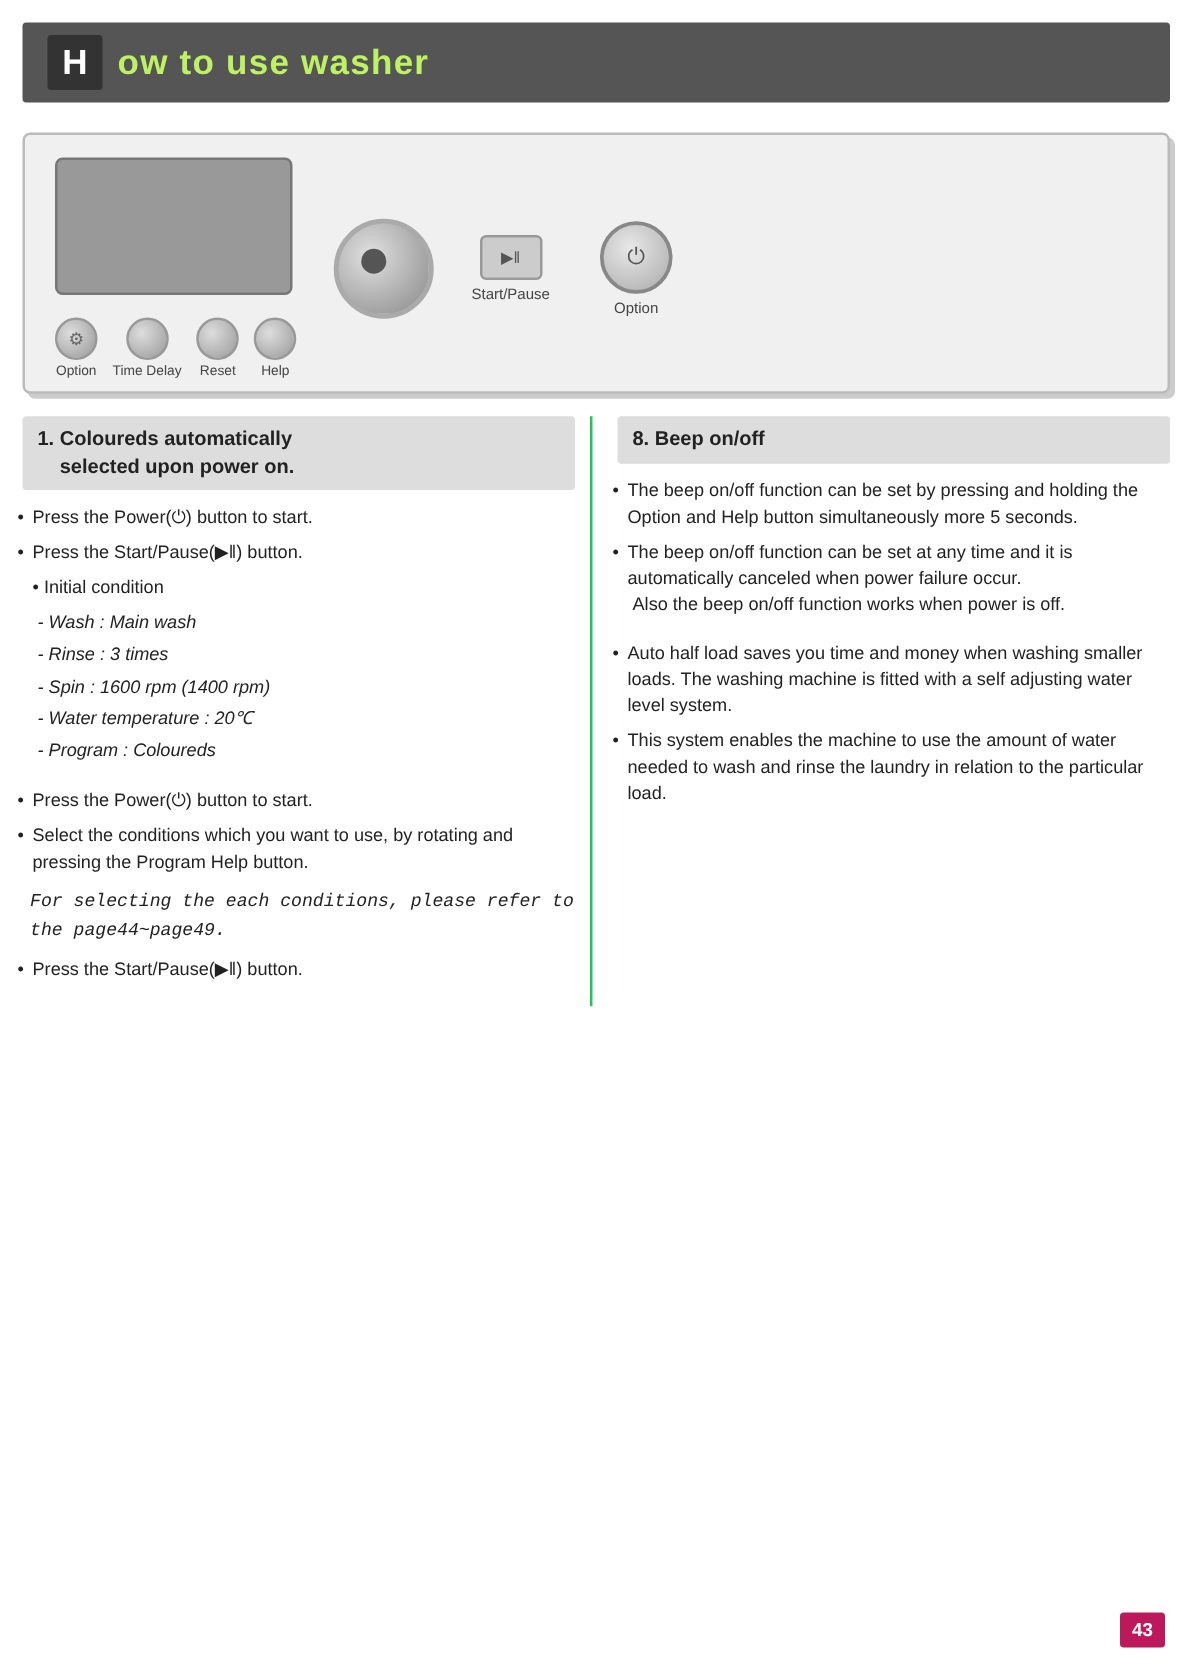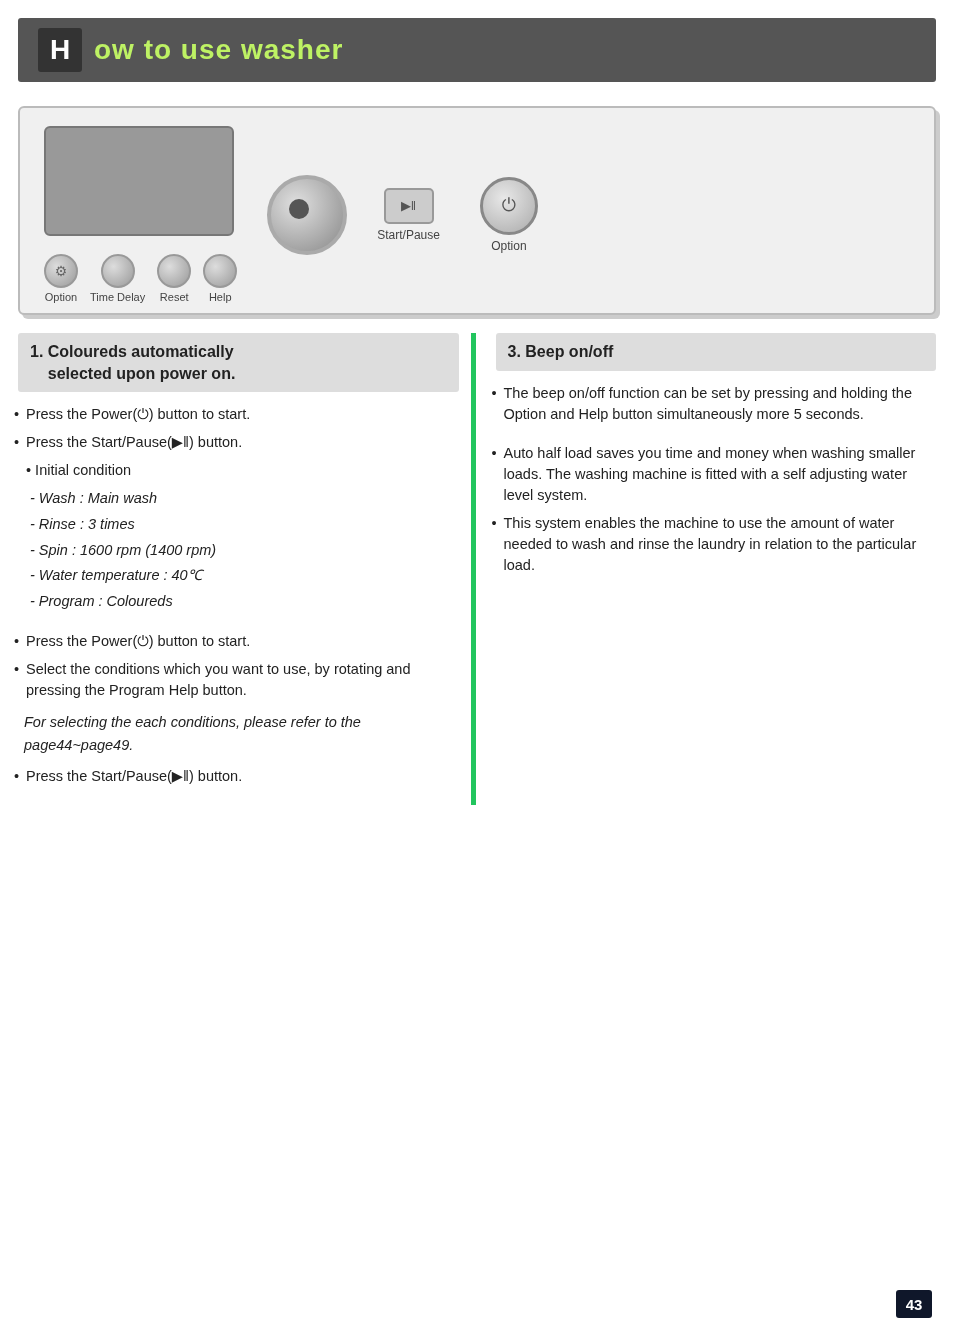--- a/index.html
+++ b/index.html
@@ -177,21 +177,21 @@
 
     
     .main-content {
       display: flex;
       gap: 0;
       margin: 14px 18px 0 18px;
     }
     .left-col {
       flex: 1;
       padding-right: 12px;
-      border-right: 5px solid #22c55e;
+      border-right: 2px solid #22c55e;
     }
     .right-col {
       flex: 1;
       padding-left: 20px;
     }
 
     
     .section-box {
       background: #ddd;
       border-radius: 3px;
@@ -229,29 +229,30 @@
       line-height: 1.5;
       padding-left: 12px;
       margin: 4px 0;
     }
     .italic-block {
       font-style: italic;
       font-size: 14.5px;
       line-height: 1.55;
       margin: 10px 0;
       padding-left: 6px;
+      font-family: Liberation Mono, monospace;
     }
     b, strong { font-weight: normal; }
 
     
     .page-number {
       position: absolute;
       bottom: 18px;
       right: 22px;
-      background: #0f172a;
+      background: #be185d;
       color: #fff;
       font-size: 15px;
       font-weight: bold;
       width: 36px;
       height: 28px;
       display: flex;
       align-items: center;
       justify-content: center;
       border-radius: 3px;
     }
@@ -319,40 +320,41 @@
     <div class="section-box">
       <div class="section-title">1. Coloureds automatically<br>&nbsp;&nbsp;&nbsp;&nbsp;selected upon power on.</div>
     </div>
     <div class="section-content">
       <div class="bullet-item">Press the <strong>Power(⏻)</strong> button to start.</div>
       <div class="bullet-item">Press the <strong>Start/Pause(▶‖)</strong> button.</div>
       <div class="bullet-item no-bullet">• Initial condition</div>
       <div class="italic-item">- Wash :  Main wash</div>
       <div class="italic-item">- Rinse : 3 times</div>
       <div class="italic-item">- Spin : 1600 rpm (1400 rpm)</div>
-      <div class="italic-item">- Water temperature : 40℃</div>
+      <div class="italic-item">- Water temperature : 20℃</div>
       <div class="italic-item">- Program : Coloureds</div>
     </div>
 
     <div class="section-content">
       <div class="bullet-item">Press the <strong>Power(⏻)</strong> button to start.</div>
       <div class="bullet-item">Select the conditions which you want to use, by rotating and pressing the <strong>Program Help</strong> button.</div>
       <div class="italic-block"><em>For selecting the each conditions, please refer to the page44~page49.</em></div>
       <div class="bullet-item">Press the <strong>Start/Pause(▶‖)</strong> button.</div>
     </div>
 
   </div>
 
   <div class="right-col">
 
     <div class="section-box">
-      <div class="section-title">3. Beep on/off</div>
+      <div class="section-title">8. Beep on/off</div>
     </div>
     <div class="section-content">
       <div class="bullet-item">The beep on/off function can be set by pressing and holding the <strong>Option</strong> and <strong>Help</strong> button simultaneously more 5 seconds.</div>
+      <div class="bullet-item">The beep on/off function can be set at any time and it is automatically canceled when power failure occur.<br>&nbsp;Also the beep on/off function works when power is off.</div>
     </div>
 
     <div class="section-content">
       <div class="bullet-item">Auto half load saves you time and money when washing smaller loads. The washing machine is fitted with a self adjusting water level system.</div>
       <div class="bullet-item">This system enables the machine to use the amount of water needed to wash and rinse the laundry in relation to the particular load.</div>
     </div>
 
   </div>
 </div>
 

